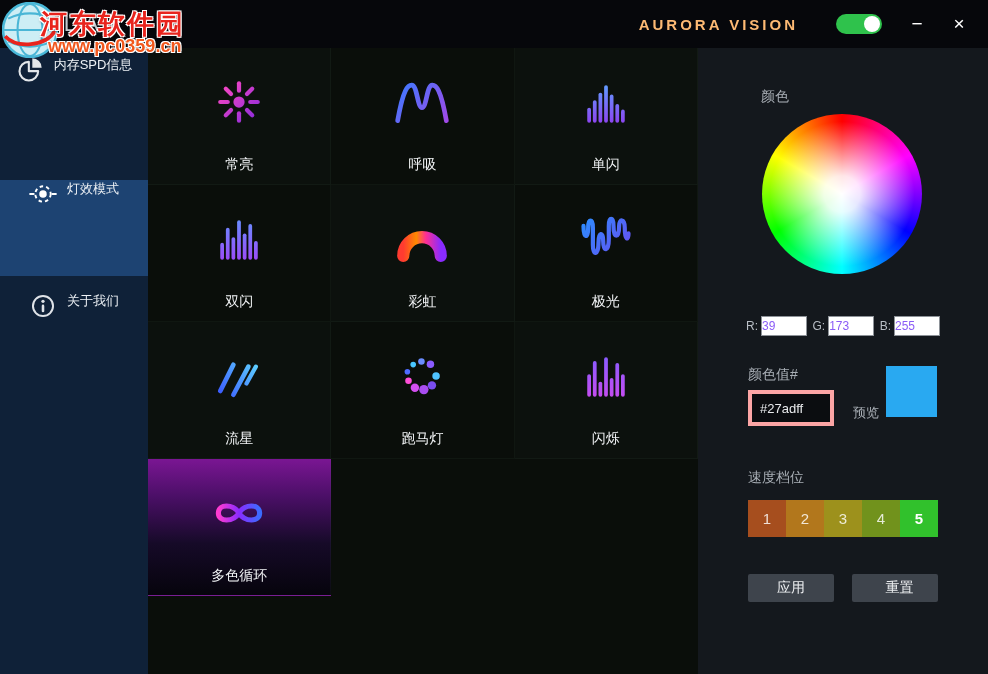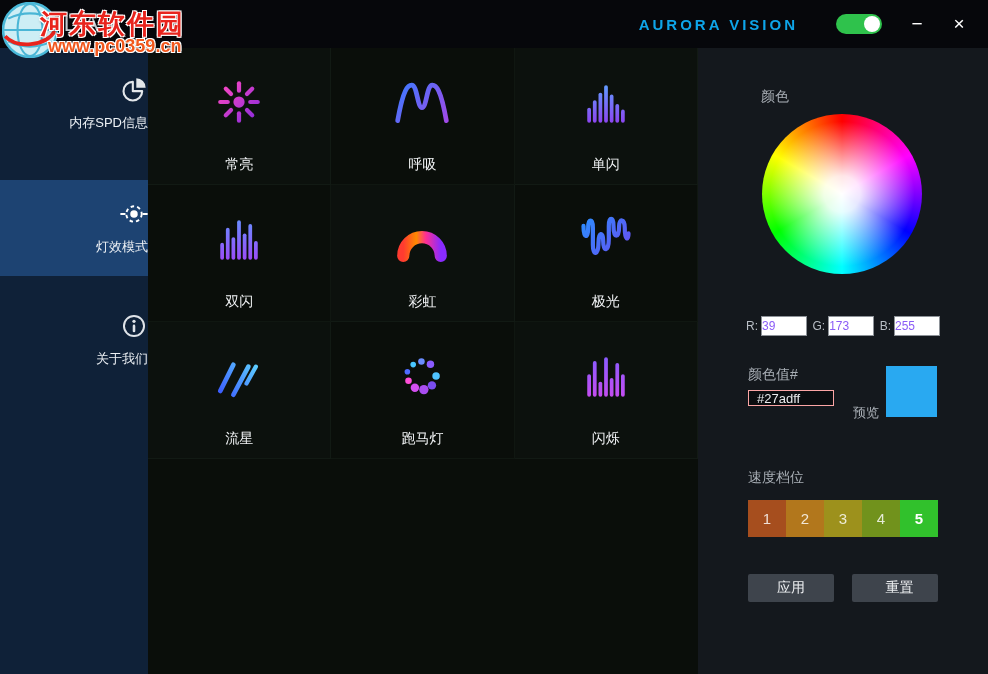--- a/index.html
+++ b/index.html
@@ -6,21 +6,21 @@
   html,body { width:988px; height:674px; overflow:hidden; background:#000;
     font-family:"Liberation Sans", sans-serif; }
   .window { position:relative; width:988px; height:674px; background:#0a0e0a; }
 
   
   .titlebar { position:absolute; top:0; left:0; right:0; height:48px;
     background:#06070b; display:flex; align-items:center; z-index:5; }
   .brand { margin-left:16px; font-size:22px; font-weight:300; letter-spacing:8px;
     color:#c3c9d0; }
   .tb-right { margin-left:auto; display:flex; align-items:center; }
-  .app-title { color:#0ea5e9; font-size:15px; font-weight:700; letter-spacing:3px; }
+  .app-title { color:#fdba74; font-size:15px; font-weight:700; letter-spacing:3px; }
   .toggle { width:46px; height:20px; border-radius:10px; margin-left:38px;
     position:relative; cursor:pointer; }
   .toggle .knob { position:absolute; right:2px; top:2px; width:16px; height:16px;
     border-radius:50%; background:#fff; }
   .winbtn { color:#fff; font-size:19px; width:42px; text-align:center; cursor:pointer;
     line-height:48px; }
   .winbtn.min { margin-left:14px; }
   .winbtn.close { margin-right:8px; }
 
   
@@ -31,21 +31,21 @@
     color:#e8241d; letter-spacing:2px;
     text-shadow:-1px -1px 0 #fff, 1px -1px 0 #fff, -1px 1px 0 #fff, 1px 1px 0 #fff, 0 2px 3px rgba(0,0,0,.35); }
   .wm-line2 { position:absolute; left:48px; top:36px; font-size:18px; font-weight:700;
     color:#f2571c;
     text-shadow:-1px -1px 0 #fff, 1px -1px 0 #fff, -1px 1px 0 #fff, 1px 1px 0 #fff, 0 2px 3px rgba(0,0,0,.35); }
 
   
   .sidebar { position:absolute; top:48px; left:0; width:148px; bottom:0;
     background:#0f2138; }
   .side-item { position:absolute; left:0; width:100%; height:96px; display:flex;
-    flex-direction:column; align-items:flex-end; justify-content:center; gap:10px;
+    flex-direction:row; align-items:flex-start; justify-content:center; gap:10px;
     cursor:pointer; }
   .side-item.i0 { top:8px; } .side-item.i1 { top:132px; } .side-item.i2 { top:244px; }
   .side-item.active { background:#1d4372; }
   .side-label { color:#edf1f5; font-size:13px; }
 
   
   .main { position:absolute; top:48px; left:148px; width:550px; bottom:0;
     background:#0a0e0a; }
   .grid { display:grid; grid-template-columns:repeat(3,1fr); grid-auto-rows:137px;
     width:550px; }
@@ -67,22 +67,22 @@
     background:
       radial-gradient(circle at 50% 50%, #fff 0%, rgba(255,255,255,.9) 16%, rgba(255,255,255,0) 64%),
       conic-gradient(from 0deg, #f00, #f0f, #00f, #0ff, #0f0, #ff0, #f00); }
   .rgb-row { position:absolute; left:48px; top:268px; width:194px; display:flex;
     justify-content:space-between; align-items:center; }
   .rgb-group { display:flex; align-items:center; gap:3px; }
   .rgb-lab { color:#b8bec5; font-size:12px; }
   .rgb-inp { width:46px; height:20px; background:#fff; border:1px solid #8d9298;
     color:#8b5cf6; font-size:12px; padding:0 0; font-family:"Liberation Sans",sans-serif; }
   .lb-hex { left:50px; top:318px; }
-  .hex-inp { position:absolute; left:50px; top:342px; width:86px; height:16px;
-    background:#0b0d10; border:1px solid #fca5a5; color:#e9ebed; font-size:13px;
+  .hex-inp { position:absolute; left:50px; top:342px; width:86px; height:36px;
+    background:#0b0d10; border:4px solid #fca5a5; color:#e9ebed; font-size:13px;
     padding:0 8px; font-family:"Liberation Sans",sans-serif; }
   .lb-preview { left:155px; top:356px; font-size:13px; }
   .swatch { position:absolute; left:188px; top:318px; width:51px; height:51px; }
   .lb-speed { left:50px; top:421px; }
   .speed-row { position:absolute; left:50px; top:452px; display:flex; }
   .speed-btn { width:38px; height:37px; display:flex; align-items:center;
     justify-content:center; color:rgba(255,255,255,.82); font-size:15px; cursor:pointer; }
   .speed-btn.sel { color:#fff; font-weight:700; }
   .btn { position:absolute; top:526px; width:86px; height:28px; background:#3e444c;
     border:none; border-radius:2px; color:#eef0f2; font-size:14px; cursor:pointer;
@@ -320,20 +320,35 @@
                 <line x1="32" y1="48" x2="32" y2="10"></line>
               <line x1="38" y1="48" x2="38" y2="32"></line>
                 <line x1="44" y1="48" x2="44" y2="16"></line>
               <line x1="50" y1="48" x2="50" y2="28"></line>
             </g>
           </svg>
         </span>
         <span class="tile-label">闪烁</span>
       </div>
 
+      <div class="tile selected">
+        <span class="tile-icon">
+          <svg width="60" height="56" viewBox="0 0 64 56">
+            <defs>
+                <linearGradient id="ginf" gradientUnits="userSpaceOnUse" x1="10" y1="28" x2="54" y2="28">
+              <stop offset="0" stop-color="#ff3bd0"></stop>
+                  <stop offset="0.5" stop-color="#8a2bff"></stop>
+              <stop offset="1" stop-color="#3b6cff"></stop>
+                </linearGradient>
+              </defs>
+            <path d="M10 28 C10 18 26 18 32 28 C38 38 54 38 54 28 C54 18 38 18 32 28 C26 38 10 38 10 28 Z" stroke="url(#ginf)" stroke-width="5.5" fill="none" stroke-linecap="round" stroke-linejoin="round"></path>
+          </svg>
+        </span>
+        <span class="tile-label">多色循环</span>
+      </div>
 
     </div>
   </div>
 
   <div class="right">
     <div class="sec-label lb-color">颜色</div>
 
     <div class="wheel"></div>
 
     <div class="rgb-row">

